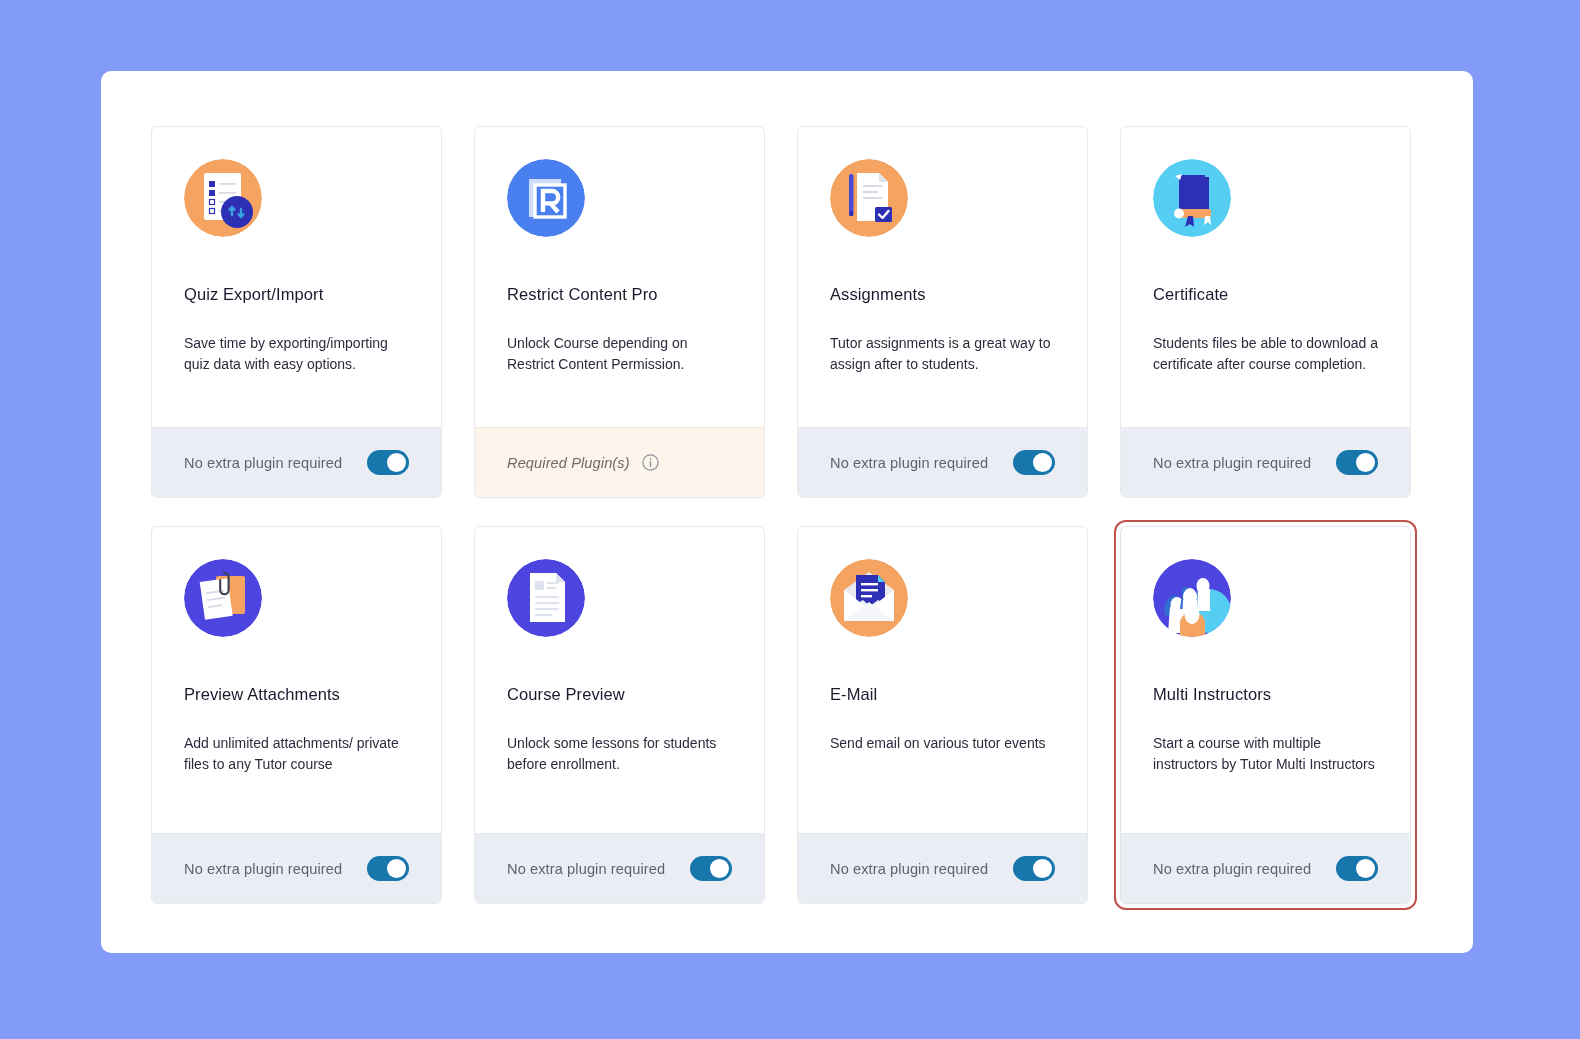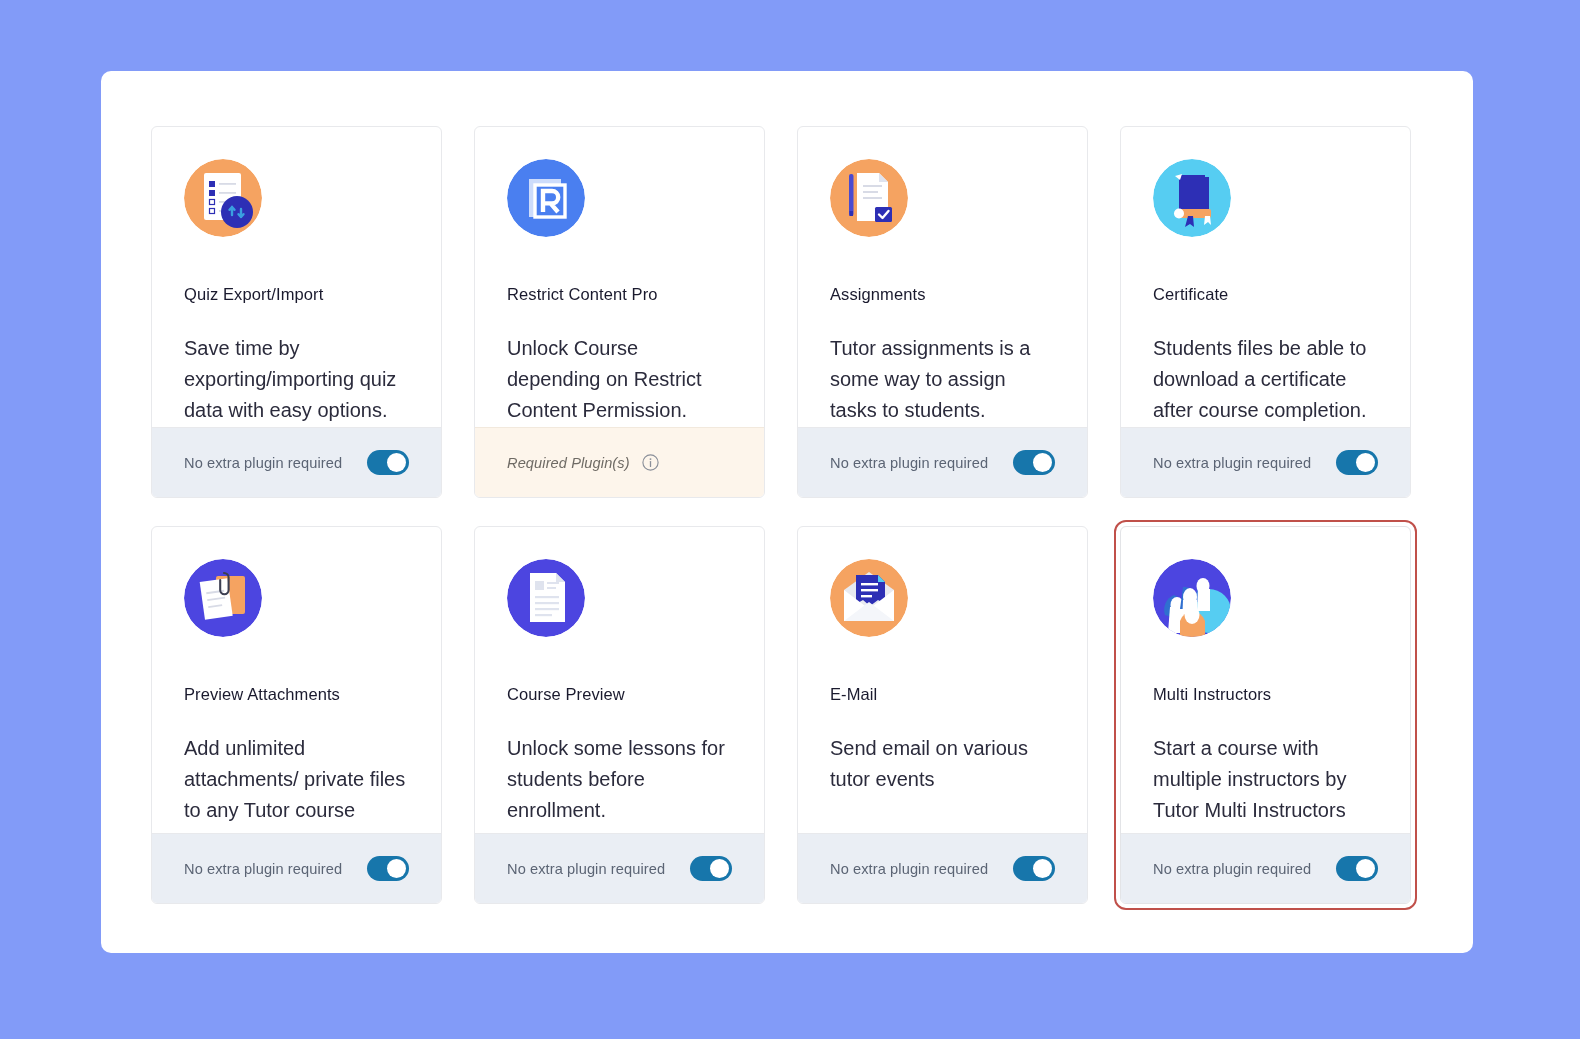--- a/index.html
+++ b/index.html
@@ -60,21 +60,21 @@
   .icon-wrap svg { display: block; width: 78px; height: 78px; }
   .card-title {
     font-size: 16.5px;
     color: #1a1a2e;
     font-weight: 400;
     letter-spacing: .1px;
     margin-bottom: 28px;
     line-height: 1.2;
   }
   .card-desc {
-    font-size: 20px;
+    font-size: 14px;
     color: #2b2b3c;
     line-height: 1.55;
     max-width: 232px;
   }
   
   .card-footer {
     flex: 0 0 auto;
     height: 70px;
     border-top: 1px solid #e8e9ec;
     background: #eaeef4;
@@ -187,21 +187,21 @@
               <path d="M27 14 H49 L58 23 V62 H27 Z" fill="#ffffff"></path>
               <path d="M49 14 L58 23 H49 Z" fill="#dfe3ee"></path>
               <rect x="33" y="26" width="19" height="2" fill="#d8dbe6"></rect>
               <rect x="33" y="32" width="15" height="2" fill="#d8dbe6"></rect>
               <rect x="33" y="38" width="19" height="2" fill="#d8dbe6"></rect>
               <rect x="45" y="48" width="17" height="15" rx="1.5" fill="#2d2fb5"></rect>
               <path d="M49 55.5 L52.5 59 L58.5 52" stroke="#ffffff" stroke-width="2.4" fill="none" stroke-linecap="round" stroke-linejoin="round"></path>
             </svg>
           </div>
           <div class="card-title">Assignments</div>
-          <div class="card-desc">Tutor assignments is a some way to assign tasks to students.</div>
+          <div class="card-desc">Tutor assignments is a great way to assign after to students.</div>
         </div>
         <div class="card-footer">
           <span class="footer-label">No extra plugin required</span>
           <div class="toggle">
             <span class="knob"></span>
           </div>
         </div>
       </div>
 
       <div class="card">

